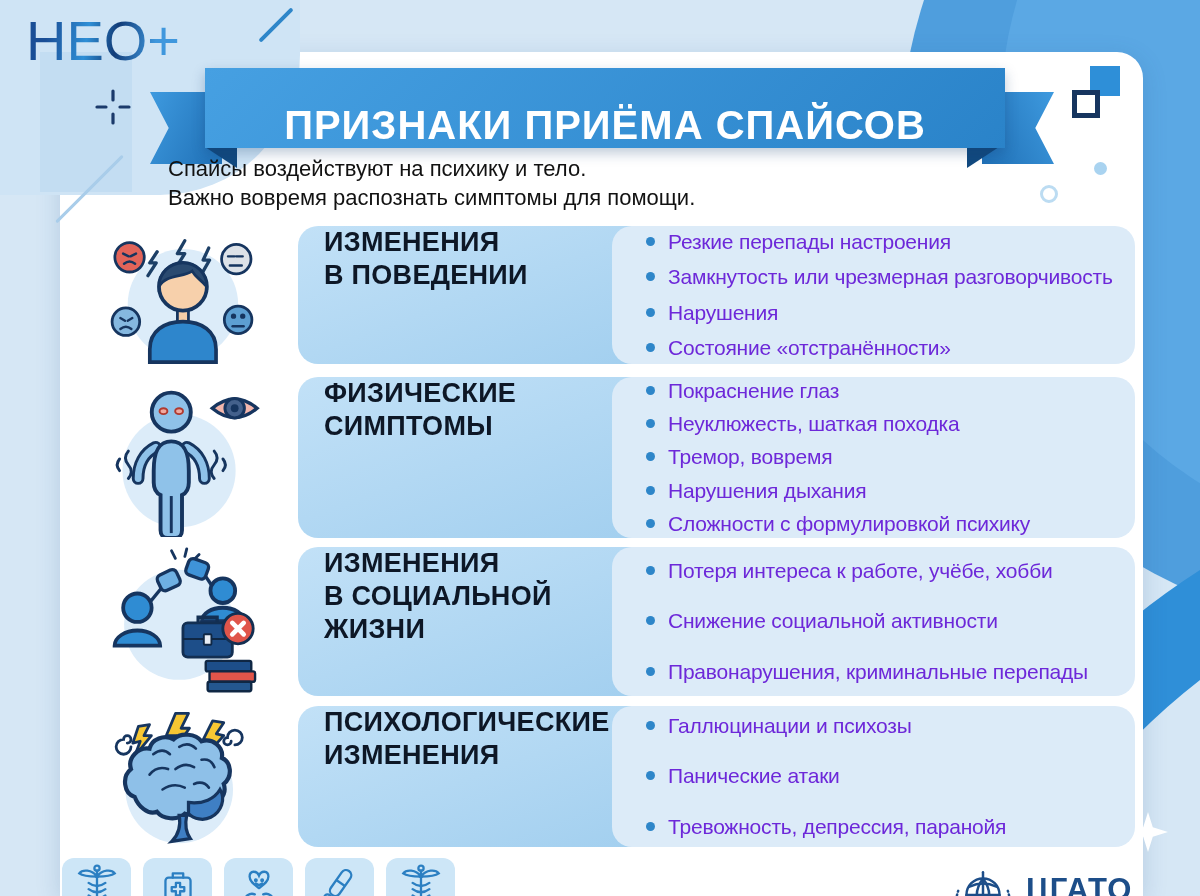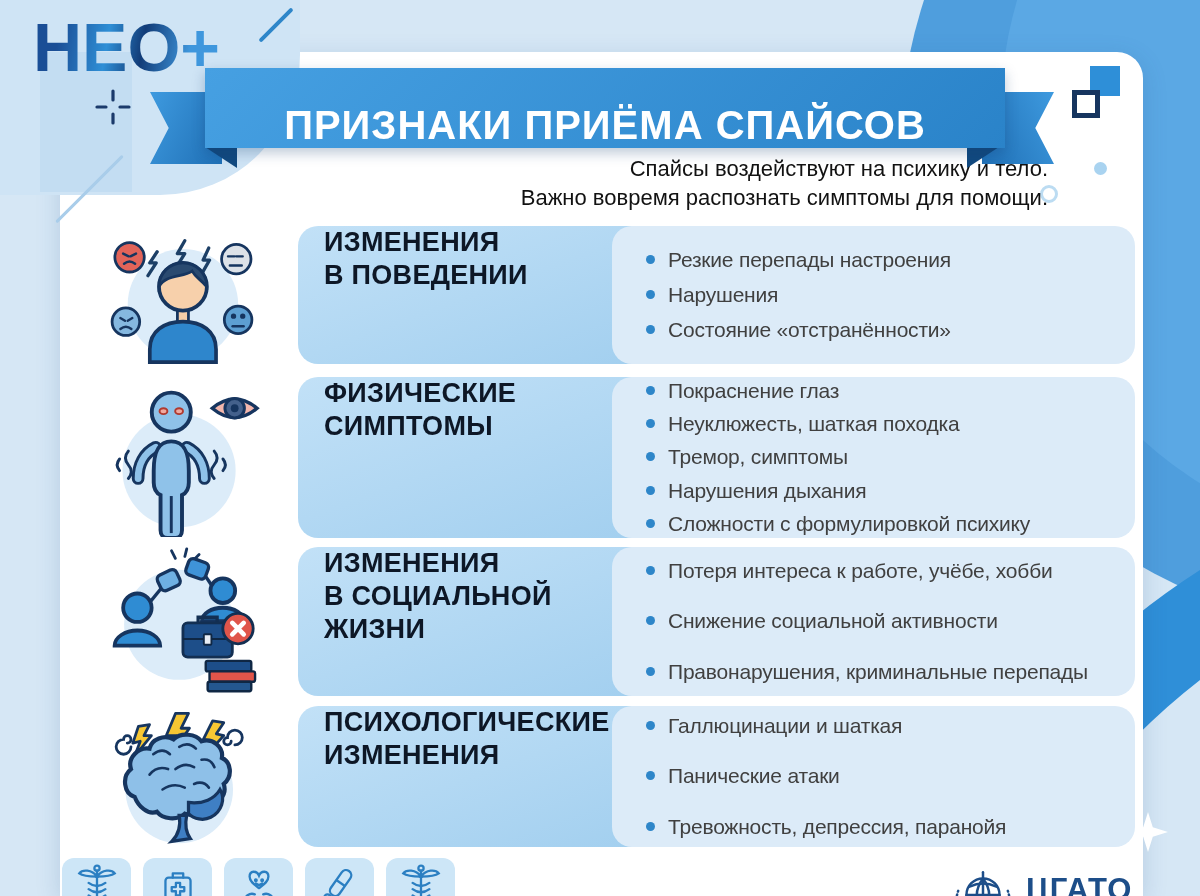--- a/index.html
+++ b/index.html
@@ -19,21 +19,21 @@
              border-bottom-right-radius:140px;z-index:2}
   .corner-tl2{position:absolute;left:40px;top:52px;width:92px;height:140px;background:#b9d7ef;opacity:.55;z-index:2}
   .diag{position:absolute;z-index:2;border-radius:2px}
   .d1{left:274px;top:2px;width:4px;height:46px;background:#2e86c9;transform:rotate(45deg)}
   .d2{left:88px;top:142px;width:3px;height:94px;background:#a9cdea;transform:rotate(45deg)}
   .crosshair{position:absolute;left:94px;top:88px;z-index:3}
   .sparkle{position:absolute;left:1128px;top:812px;width:40px;height:40px;background:#ffffff;z-index:2;
            clip-path:polygon(50% 0,62% 38%,100% 50%,62% 62%,50% 100%,38% 62%,0 50%,38% 38%)}
 
   
-  .logo{position:absolute;left:33px;top:8px;z-index:4;font-size:68px;font-weight:700;letter-spacing:0px;
+  .logo{position:absolute;left:26px;top:8px;z-index:4;font-size:56px;font-weight:400;letter-spacing:0px;
         background:linear-gradient(100deg,#1a4e96 15%,#2f8fd6 40%,#123c78 58%,#3f97dd 82%);
         -webkit-background-clip:text;background-clip:text;color:transparent;
         -webkit-text-fill-color:transparent}
 
   
   .tail{position:absolute;z-index:3}
   .tail-left{left:150px;top:92px;width:72px;height:72px;background:linear-gradient(115deg,#3e9adf,#1f6fb5);
              clip-path:polygon(0 0,100% 0,100% 100%,0 100%,26% 50%)}
   .tail-right{left:982px;top:92px;width:72px;height:72px;background:linear-gradient(245deg,#3e9adf,#1f6fb5);
               clip-path:polygon(0 0,100% 0,74% 50%,100% 100%,0 100%)}
@@ -49,36 +49,36 @@
   
   .sq-filled{position:absolute;left:1090px;top:66px;width:30px;height:30px;background:#2e8fd8;z-index:2}
   .sq-outline{position:absolute;left:1072px;top:90px;width:28px;height:28px;background:#ffffff;
               border:5px solid #16355f;z-index:3}
   .dot-filled{position:absolute;left:1094px;top:162px;width:13px;height:13px;border-radius:50%;
               background:#a9d3f0;z-index:2}
   .circ-outline{position:absolute;left:1040px;top:185px;width:18px;height:18px;border-radius:50%;
                 border:3px solid #bcdcf2;z-index:2}
 
   
-  .intro{position:absolute;left:168px;top:154px;width:880px;z-index:3;text-align:right;
+  .intro{position:absolute;left:168px;top:154px;width:880px;z-index:3;text-align:left;
          font-size:22px;font-weight:500;color:#121212;line-height:1.33}
 
   
   .row{position:absolute;left:0;width:1200px;z-index:3}
   .icon-cell{position:absolute;left:84px;top:0;width:196px;height:100%;
              display:flex;align-items:center;justify-content:center}
   .head-box{position:absolute;left:298px;top:0;height:100%;width:351px;border-radius:20px;
             background:linear-gradient(160deg,#c2e1f7 0%,#a2cfef 100%);
             display:flex;align-items:flex-start;padding-left:26px}
   .head-text{font-size:27px;font-weight:800;color:#0d1726;line-height:1.22;letter-spacing:.3px;
              white-space:pre-line}
   .bullets{position:absolute;left:612px;top:0;height:100%;width:523px;border-radius:20px;
            background:#dcebf8;list-style:none;display:flex;flex-direction:column;
            justify-content:center;padding:10px 16px 10px 34px}
-  .bullets li{display:flex;align-items:flex-start;font-size:21px;color:#404040;line-height:1.25;
+  .bullets li{display:flex;align-items:flex-start;font-size:21px;color:#6d28d9;line-height:1.25;
               letter-spacing:-.2px}
   .bullets li::before{content:"";flex:0 0 auto;width:9px;height:9px;border-radius:50%;
                       background:#2e86c9;margin:8px 13px 0 0}
   .g4{gap:9px}.g5{gap:7px}.g3{gap:24px}
 
   
   .tile{position:absolute;top:858px;width:69px;height:60px;border-radius:12px;background:#cde6f7;
         z-index:3;display:flex;justify-content:center;padding-top:5px}
   .who{position:absolute;left:952px;top:866px;z-index:3}
   .org{position:absolute;left:1026px;top:872px;z-index:3;font-size:31px;font-weight:800;
@@ -155,20 +155,21 @@
           <path d="M146 109 h12"></path>
         </g>
       </svg>
     </div>
     <div class="head-box">
       <div class="head-text">ИЗМЕНЕНИЯ
 В ПОВЕДЕНИИ</div>
     </div>
     <ul class="bullets g4">
       <li>Резкие перепады настроения</li>
+      <li>Замкнутость или чрезмерная разговорчивость</li>
       <li>Нарушения</li>
       <li>Состояние «отстранённости»</li>
     </ul>
   </div>
 
   <div class="row" style="top:377px;height:161px">
     <div class="icon-cell">
       <svg width="182" height="158" viewBox="0 0 182 162">
         <circle cx="88" cy="94" r="58" fill="#dcecf9"></circle>
         <g stroke="#16355f" stroke-width="13" stroke-linecap="round" fill="none">
@@ -195,21 +196,21 @@
         <circle cx="145" cy="30" r="4" fill="#16355f"></circle>
       </svg>
     </div>
     <div class="head-box">
       <div class="head-text">ФИЗИЧЕСКИЕ
 СИМПТОМЫ</div>
     </div>
     <ul class="bullets g5">
       <li>Покраснение глаз</li>
       <li>Неуклюжесть, шаткая походка</li>
-      <li>Тремор, симптомы</li>
+      <li>Тремор, вовремя</li>
       <li>Нарушения дыхания</li>
       <li>Сложности с формулировкой психику</li>
     </ul>
   </div>
 
   <div class="row" style="top:547px;height:149px">
     <div class="icon-cell">
       <svg width="182" height="149" viewBox="0 0 182 157">
         <circle cx="88" cy="82" r="58" fill="#dcecf9"></circle>
         <g stroke="#16355f" stroke-width="3" stroke-linecap="round">
@@ -273,21 +274,21 @@
             <path d="M70 90 q12 -8 24 -2"></path>
           <path d="M104 84 q10 -4 16 4"></path>
         </g>
       </svg>
     </div>
     <div class="head-box">
       <div class="head-text">ПСИХОЛОГИЧЕСКИЕ
 ИЗМЕНЕНИЯ</div>
     </div>
     <ul class="bullets g3">
-      <li>Галлюцинации и шаткая</li>
+      <li>Галлюцинации и психозы</li>
       <li>Панические атаки</li>
       <li>Тревожность, депрессия, паранойя</li>
     </ul>
   </div>
 
   <div class="tile" style="left:62px">
     <svg width="46" height="46" viewBox="0 0 44 44">
       <g stroke="#2b7fc2" stroke-width="2.2" fill="none" stroke-linecap="round">
         <line x1="22" y1="7" x2="22" y2="40"></line>
           <circle cx="22" cy="5" r="2.5"></circle>

